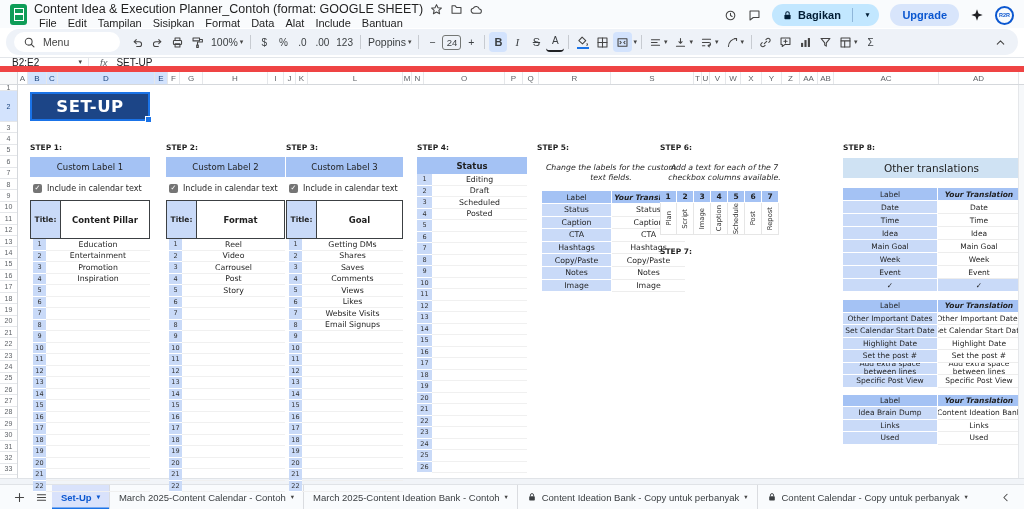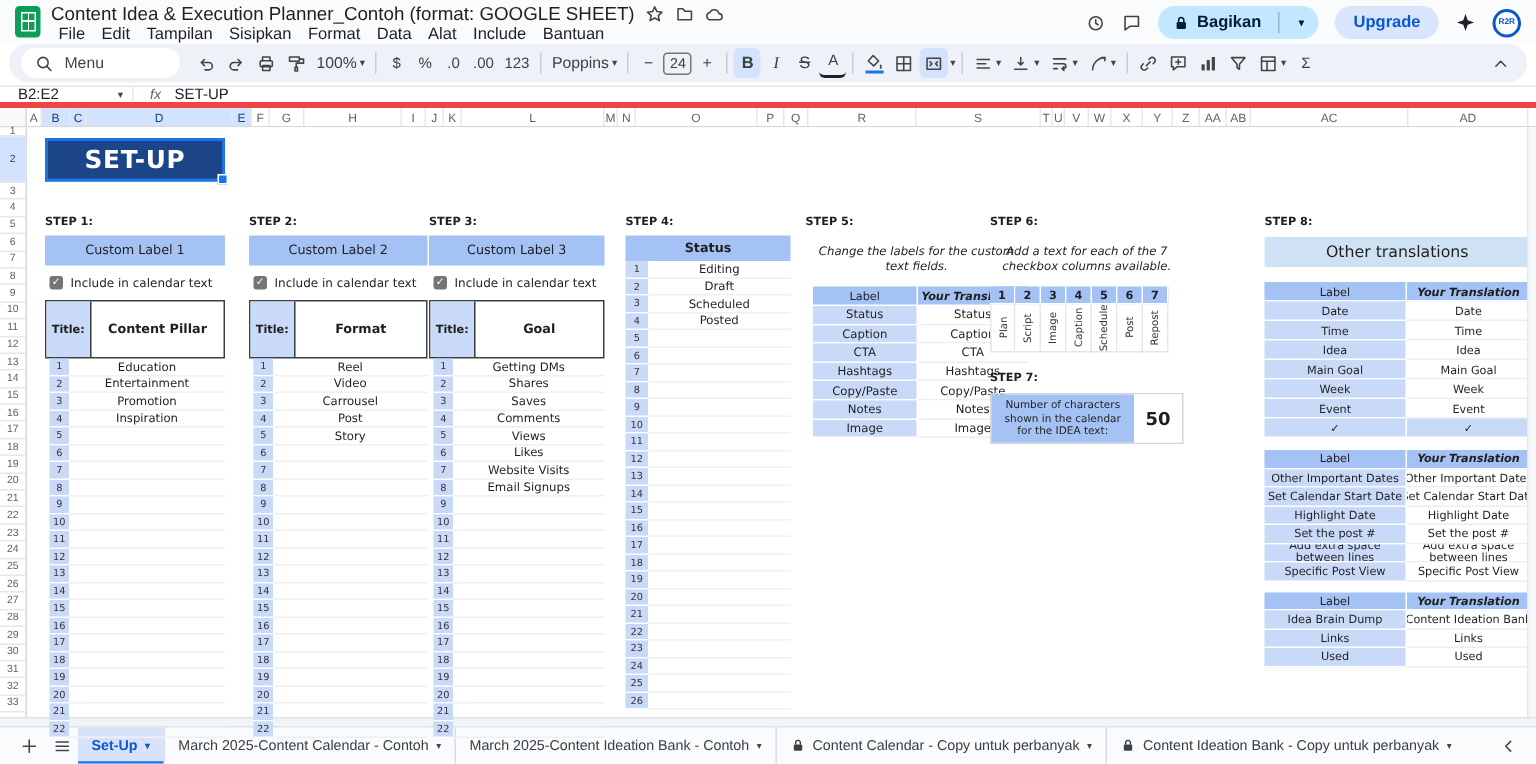--- a/index.html
+++ b/index.html
@@ -43,21 +43,21 @@
   .bold-b{font-weight:700;font-size:11px}
   .italic-i{font-style:italic;font-family:"Liberation Serif",serif;font-size:11px}
   .strike-s{text-decoration:line-through;font-size:11px}
   .color-a{font-size:10px;border-bottom:2.5px solid #202124;line-height:10px}
   .fill-wrap{display:flex;flex-direction:column;align-items:center}
   .fill-bar{width:12px;height:2.5px;background:#1a73e8;margin-top:-1px}
   .collapse{margin-left:auto}
 
   
   .formula-bar{height:15px;display:flex;align-items:center;border-top:1px solid #e3e6ea;
-    border-bottom:4px solid #ef4444;font-size:10px}
+    border-bottom:6px solid #ef4444;font-size:10px}
   .name-box{width:88px;padding:0 6px 0 12px;display:flex;justify-content:space-between;align-items:center;height:100%}
   .fx{font-style:italic;color:#5f6368;font-size:9.5px;border-left:1px solid #e3e6ea;
     padding:0 9px 0 11px;height:100%;display:flex;align-items:center}
   .formula-value{font-size:10px}
 
   
   .col-headers{height:13px;display:flex;border-bottom:1px solid #d5d8dc;font-size:8px;color:#5f6368;background:#fff}
   .corner{width:18px;flex:0 0 18px;border-right:1px solid #d5d8dc;background:#f8f9fa}
   .col-cell{border-right:1px solid #e5e7ea;display:flex;align-items:center;justify-content:center;
     height:12px;flex:0 0 auto;overflow:hidden}
@@ -975,24 +975,20 @@
             </div>
             <div class="v6">
               <span>Post</span>
             </div>
             <div class="v6">
               <span>Repost</span>
             </div>
           </div>
         </div>
       <div class="step-label s7-label">STEP 7:</div>
-      <div class="s7-box">
-        <div class="s7-desc">Number of characters shown in the calendar for the IDEA text:</div>
-        <div class="s7-val">50</div>
-      </div>
     </div>
 
     <div class="step" id="s8">
       <div class="step-label">STEP 8:</div>
       <div class="other-hdr">Other translations</div>
       <div class="t8" id="t8a">
           <div class="r8 h8">
             <div class="c8-l">Label</div>
             <div class="c8-r">Your Translation</div>
           </div>
@@ -1104,31 +1100,31 @@
         <div class="tab-label">March 2025-Content Ideation Bank - Contoh</div>
         <div class="caret" style="display: inline;">▾</div>
       </div>
       <div class="tab">
         <span class="ic">
           <svg viewBox="0 0 16 16" width="10" height="10">
             <path d="M5.5 7V5a2.5 2.5 0 015 0v2" fill="none" stroke="#3c4043" stroke-width="1.5"></path>
             <rect x="3.5" y="6.8" width="9" height="6.7" rx="1.2" fill="#3c4043"></rect>
           </svg>
         </span>
-        <div class="tab-label">Content Calendar - Copy untuk perbanyak</div>
+        <div class="tab-label">Content Ideation Bank - Copy untuk perbanyak</div>
         <div class="caret" style="display: inline;">▾</div>
       </div>
       <div class="tab">
         <span class="ic">
           <svg viewBox="0 0 16 16" width="10" height="10">
             <path d="M5.5 7V5a2.5 2.5 0 015 0v2" fill="none" stroke="#3c4043" stroke-width="1.5"></path>
             <rect x="3.5" y="6.8" width="9" height="6.7" rx="1.2" fill="#3c4043"></rect>
           </svg>
         </span>
-        <div class="tab-label">Content Ideation Bank - Copy untuk perbanyak</div>
+        <div class="tab-label">Content Calendar - Copy untuk perbanyak</div>
         <div class="caret" style="display: inline;">▾</div>
       </div>
     </div>
   <span class="tab-ic scroll-left">
       <svg viewBox="0 0 16 16" width="13" height="13" fill="none" stroke="#444" stroke-width="1.3" stroke-linecap="round" stroke-linejoin="round">
         <path d="M10 4L6 8l4 4"></path>
       </svg>
     </span>
 </footer>
 

